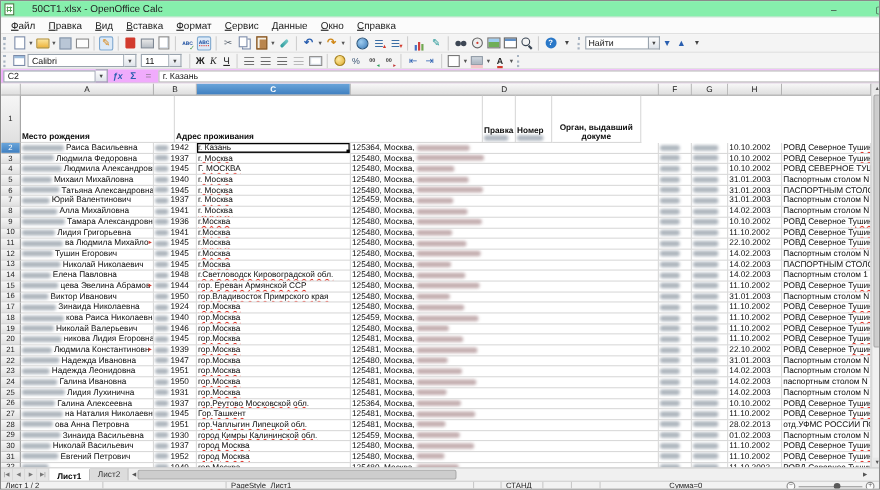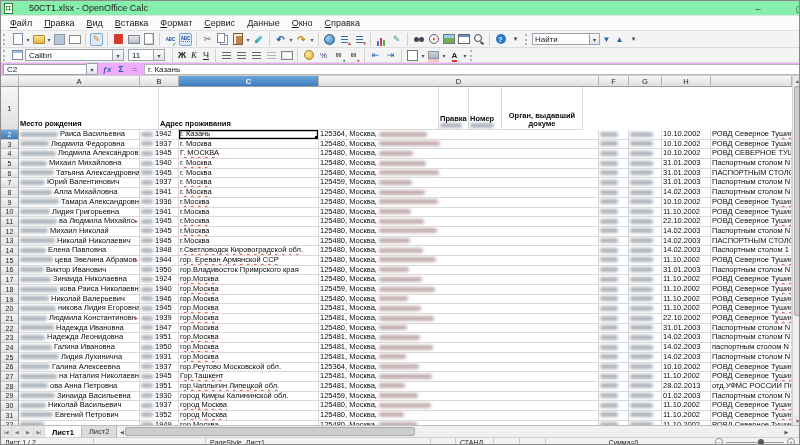--- a/index.html
+++ b/index.html
@@ -413,21 +413,21 @@
         <div class="c cb" style="width: 39px;"><span class="blur" style="width: 12px;"></span><span>1945</span></div>
         <div class="c" style="width: 140px;"><span class="sp">г.Москва</span></div>
         <div class="c" style="width: 280px;"><span>125480, Москва,</span><span class="blur pink" style="width: 45px;"></span></div>
         <div class="c" style="width: 30px;"><span class="blur" style="width: 18px;"></span></div>
         <div class="c" style="width: 33px;"><span class="blur" style="width: 23px;"></span></div>
         <div class="c" style="width: 49px;"><span>22.10.2002</span></div>
         <div class="c" style="width: 81px;"><span>РОВД Северное </span><span class="sp">Тушин</span></div>
       </div>
       <div class="grow">
         <div class="rn">12</div>
-        <div class="c" style="width: 121px;"><span class="blur" style="width: 28px;"></span><span>Михаил Николай</span></div>
+        <div class="c" style="width: 121px;"><span class="blur" style="width: 28px;"></span><span>Тушин Егорович</span></div>
         <div class="c cb" style="width: 39px;"><span class="blur" style="width: 12px;"></span><span>1945</span></div>
         <div class="c" style="width: 140px;"><span class="sp">г.Москва</span></div>
         <div class="c" style="width: 280px;"><span>125480, Москва,</span><span class="blur pink" style="width: 58px;"></span></div>
         <div class="c" style="width: 30px;"><span class="blur" style="width: 18px;"></span></div>
         <div class="c" style="width: 33px;"><span class="blur" style="width: 23px;"></span></div>
         <div class="c" style="width: 49px;"><span>14.02.2003</span></div>
         <div class="c" style="width: 81px;"><span>Паспортным столом N</span></div>
       </div>
       <div class="grow">
         <div class="rn">13</div>

